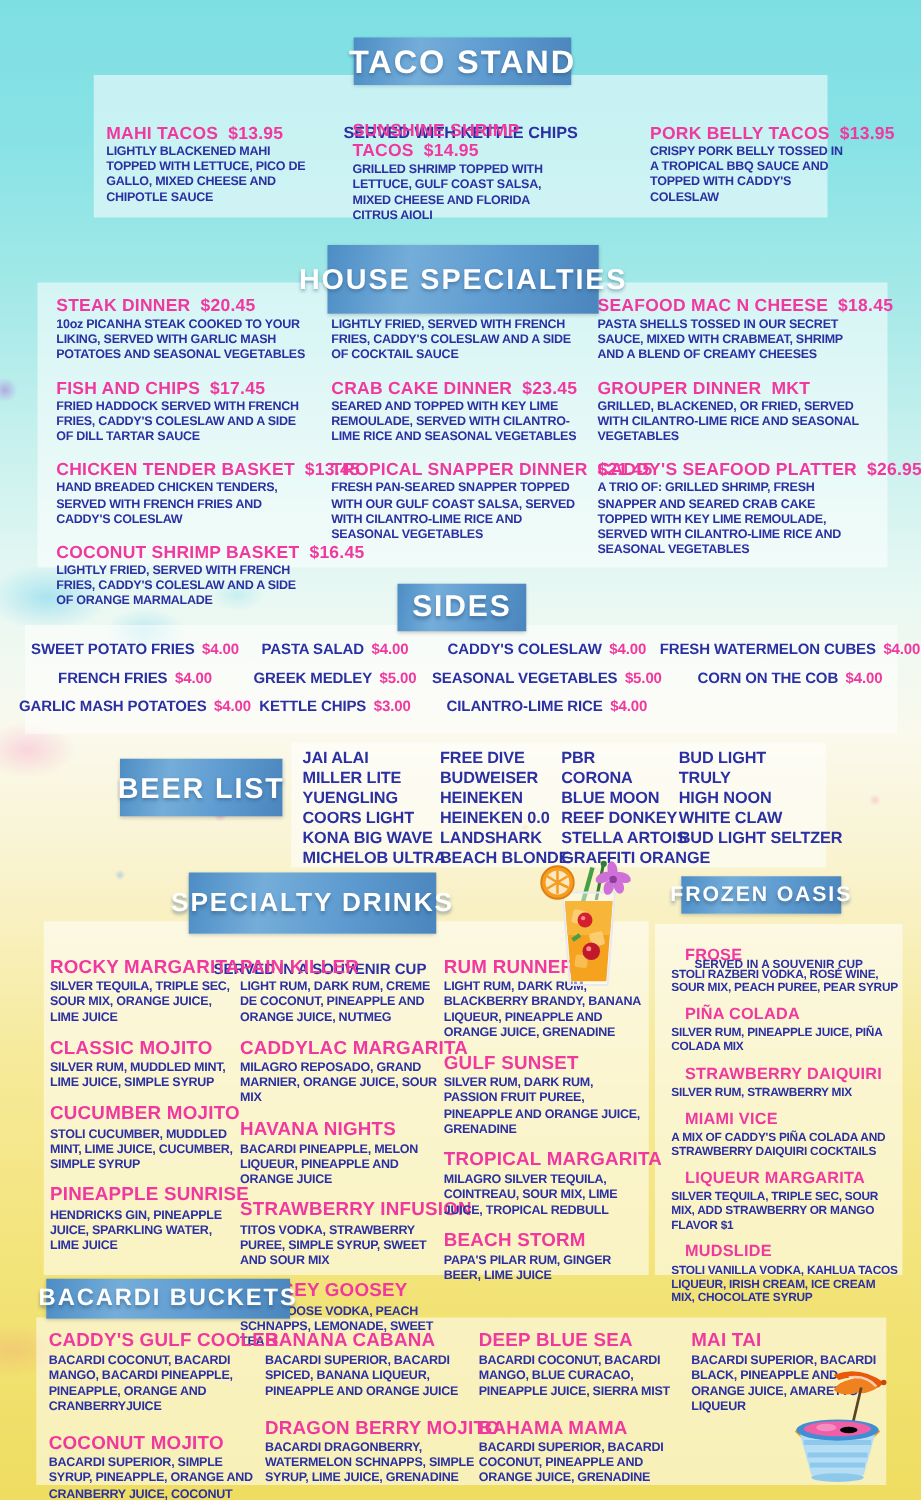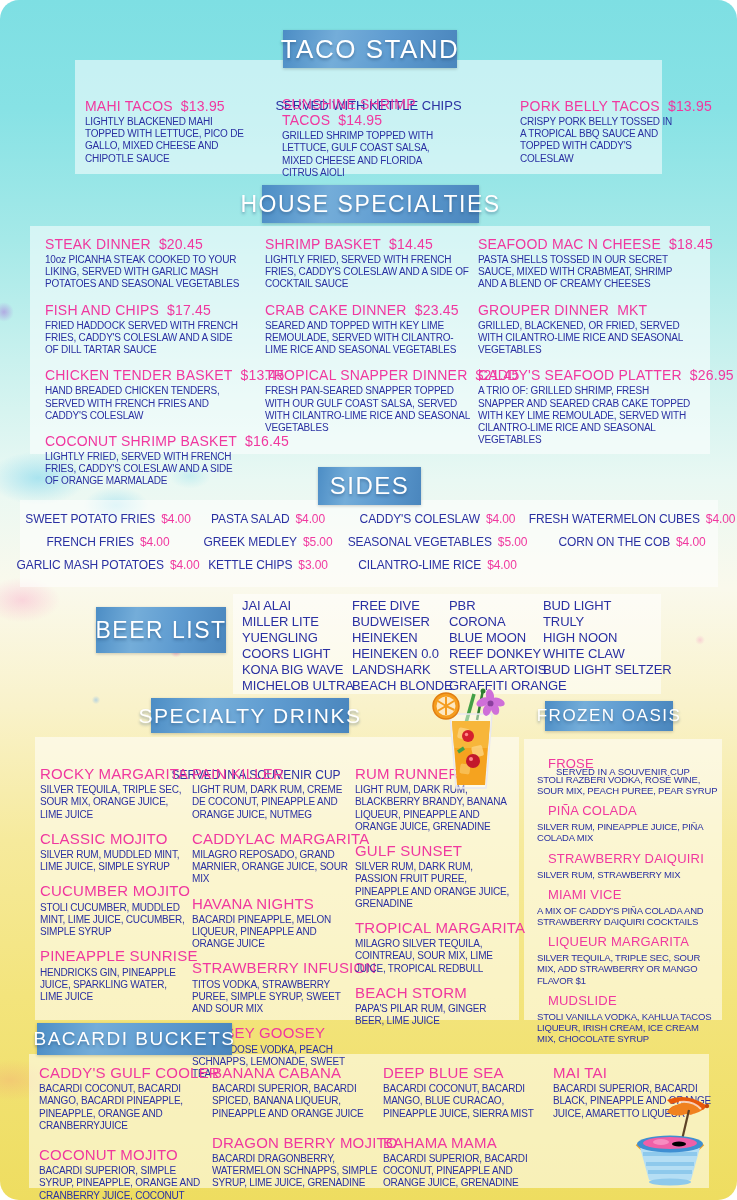--- a/index.html
+++ b/index.html
@@ -2,34 +2,33 @@
 <html><head>
 <meta charset="utf-8">
 <style>
   :root{
     --pink:#f0389f;
     --blue:#2a30a2;
   }
   html,body{margin:0;padding:0;}
   .page{
     position:relative;width:737px;height:1200px;overflow:hidden;
-    font-family:"Liberation Sans",sans-serif;font-weight:normal;
+    font-family:"Liberation Sans",sans-serif;font-weight:bold;
     background:
       radial-gradient(circle 14px at 4px 312px, rgba(168,118,219,.55), rgba(168,118,219,0) 70%),
       radial-gradient(ellipse 70px 38px at 38px 478px, rgba(118,211,236,.55), rgba(118,211,236,0) 70%),
       radial-gradient(ellipse 46px 26px at 116px 505px, rgba(128,214,240,.45), rgba(128,214,240,0) 70%),
       radial-gradient(ellipse 30px 18px at 190px 476px, rgba(150,225,235,.4), rgba(150,225,235,0) 70%),
       radial-gradient(ellipse 55px 32px at 22px 600px, rgba(248,160,200,.4), rgba(248,160,200,0) 70%),
       radial-gradient(circle 8px at 176px 652px, rgba(240,120,180,.45), rgba(240,120,180,0) 70%),
       radial-gradient(circle 6px at 96px 700px, rgba(120,180,240,.5), rgba(120,180,240,0) 70%),
       radial-gradient(circle 5px at 420px 662px, rgba(250,170,90,.5), rgba(250,170,90,0) 70%),
       radial-gradient(circle 7px at 700px 640px, rgba(245,140,190,.35), rgba(245,140,190,0) 70%),
       radial-gradient(ellipse 60px 30px at 10px 1080px, rgba(244,150,120,.30), rgba(244,150,120,0) 70%),
       linear-gradient(180deg,#7edfe3 0%,#87e2e5 9%,#a5e9e8 20%,#c9f1ee 30%,#e9f8f3 40%,#faf9ec 49%,#f9f2ca 59%,#f6ea9c 70%,#f3e47c 83%,#eedd60 100%);
-    border-radius: 19px;
   }
   .panel{position:absolute;background:rgba(255,255,255,.55);z-index:1;}
   .banner{
     position:absolute;z-index:3;display:flex;align-items:center;justify-content:center;
     color:#fff;letter-spacing:1.5px;white-space:nowrap;
     background:linear-gradient(100deg,#4c8dc5 0%,#74add9 30%,#5e9bd0 62%,#4a86bd 100%);
     text-shadow:0 2px 3px rgba(35,70,110,.45);
     box-shadow:0 1px 3px rgba(0,0,0,.2);
   }
   .abs{position:absolute;z-index:2;}
@@ -66,24 +65,24 @@
 
   <div class="panel" style="left:75px;top:60px;width:587px;height:114px;"></div>
   <div class="panel" style="left:30px;top:226px;width:680px;height:228px;"></div>
   <div class="panel" style="left:20px;top:500px;width:698px;height:87px;"></div>
   <div class="panel" style="left:233px;top:594px;width:428px;height:100px;"></div>
   <div class="panel" style="left:35px;top:737px;width:484px;height:283px;"></div>
   <div class="panel" style="left:524px;top:739px;width:198px;height:281px;"></div>
   <div class="panel" style="left:29px;top:1054px;width:680px;height:134px;"></div>
 
   <div class="banner" style="left:283px;top:30px;width:174px;height:38px;font-size:26px;">TACO STAND</div>
-  <div class="banner" style="left:262px;top:185px;width:217px;height:38px;font-size:23px;">HOUSE SPECIALTIES</div>
+  <div class="banner" style="left:262px;top:196px;width:217px;height:55px;font-size:23px;">HOUSE SPECIALTIES</div>
   <div class="banner" style="left:318px;top:467px;width:103px;height:38px;font-size:24px;">SIDES</div>
   <div class="banner" style="left:96px;top:607px;width:130px;height:46px;font-size:23px;">BEER LIST</div>
-  <div class="banner" style="left:151px;top:698px;width:198px;height:35px;font-size:21px;">SPECIALTY DRINKS</div>
+  <div class="banner" style="left:151px;top:698px;width:198px;height:49px;font-size:21px;">SPECIALTY DRINKS</div>
   <div class="banner" style="left:545px;top:701px;width:128px;height:30px;font-size:17px;">FROZEN OASIS</div>
   <div class="banner" style="left:37px;top:1023px;width:195px;height:32px;font-size:19px;">BACARDI BUCKETS</div>
 
   <div class="abs sub" style="left:75px;top:74px;width:587px;font-size:13px;">SERVED WITH KETTLE CHIPS</div>
   <div class="abs" style="left:85px;top:98px;width:165px;">
       <div class="mi">
         <div class="nrow"><span>MAHI TACOS</span><span class="pr">$13.95</span></div>
         <div class="ds">LIGHTLY BLACKENED MAHI TOPPED WITH LETTUCE, PICO DE GALLO, MIXED CHEESE AND CHIPOTLE SAUCE</div>
       </div>
     </div>

